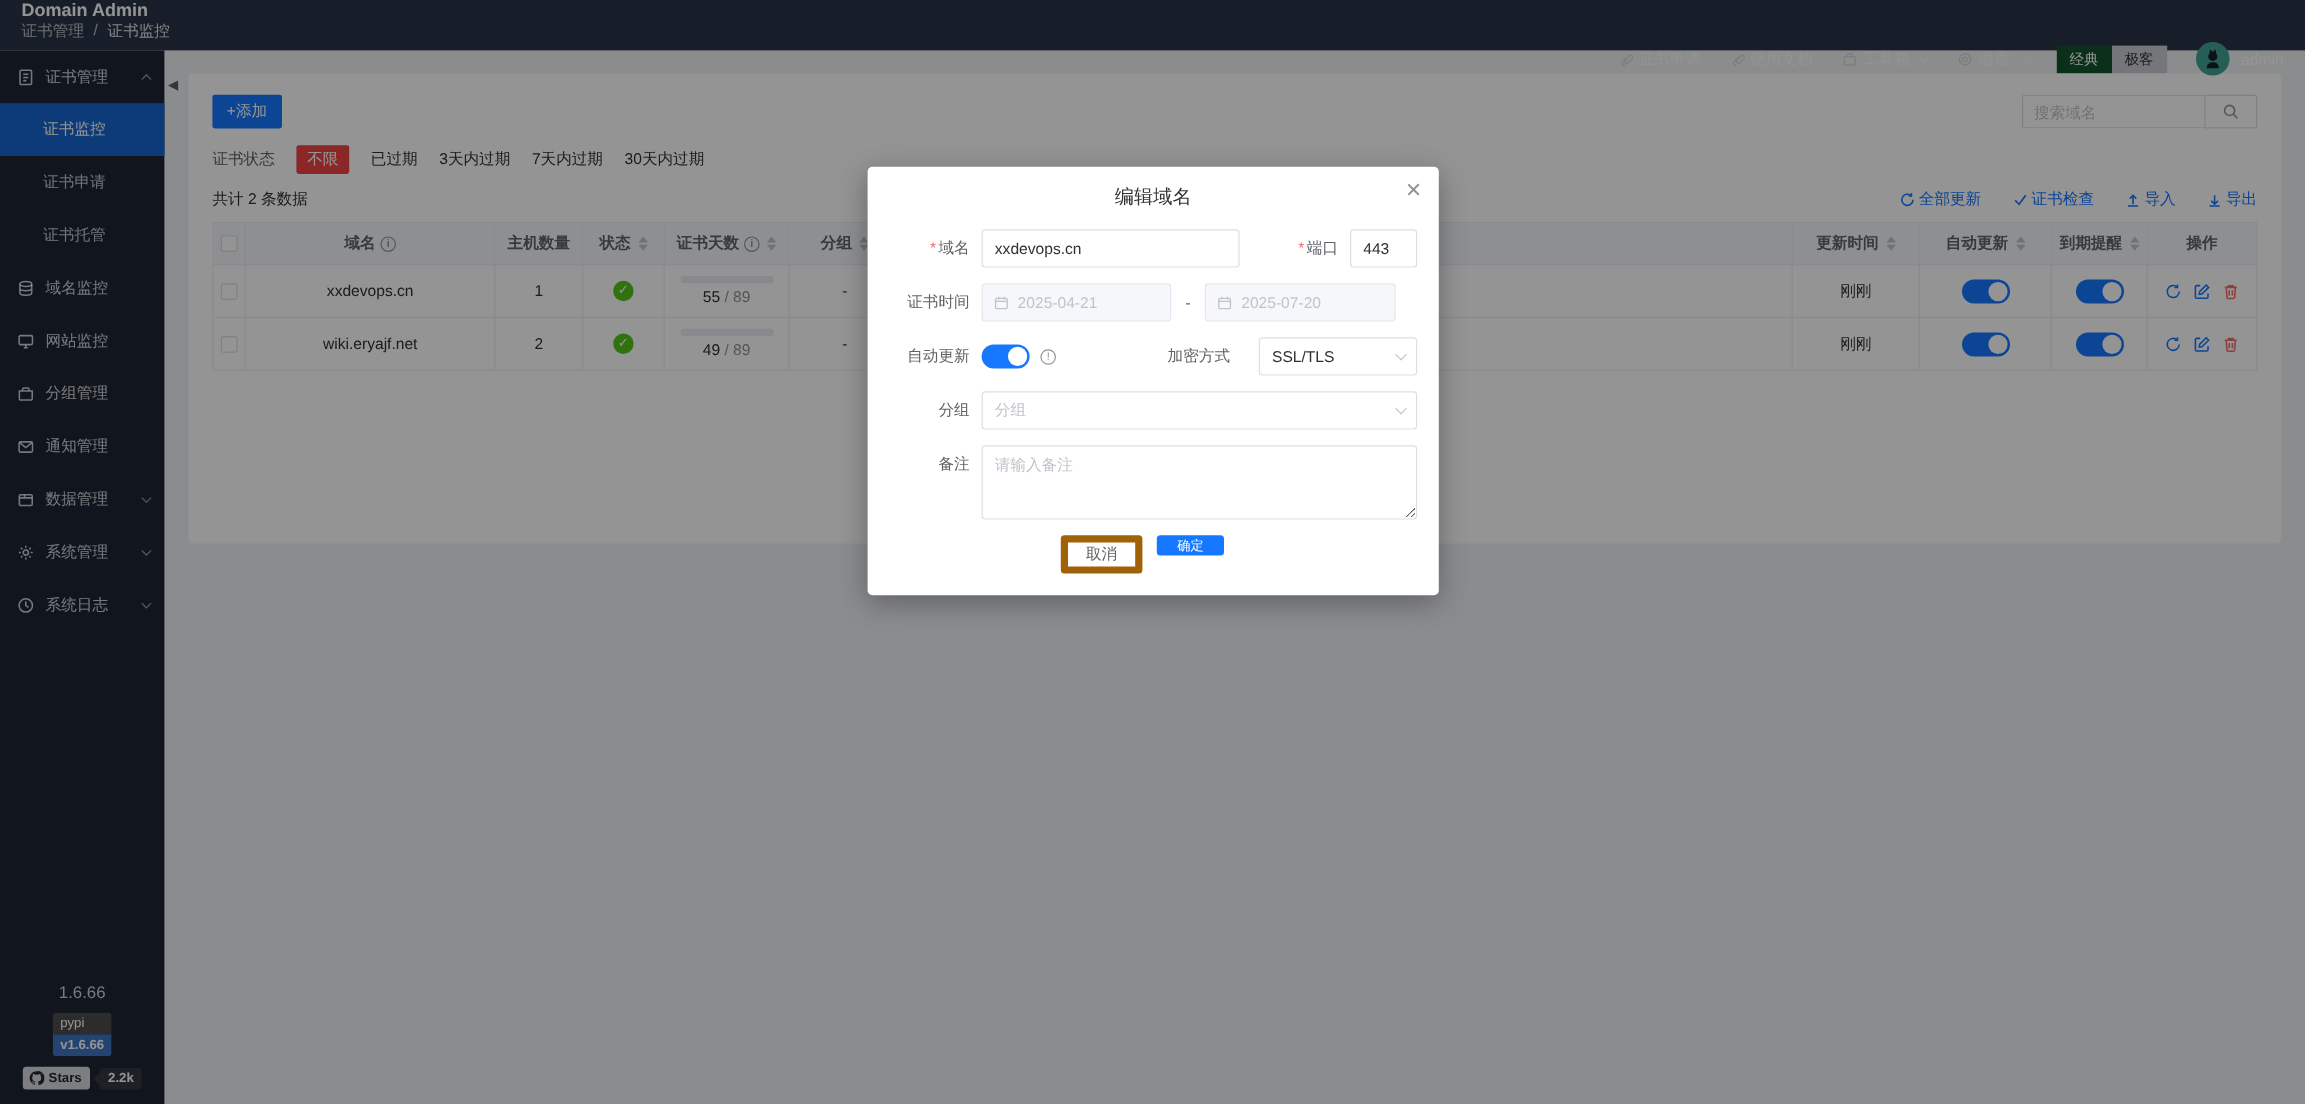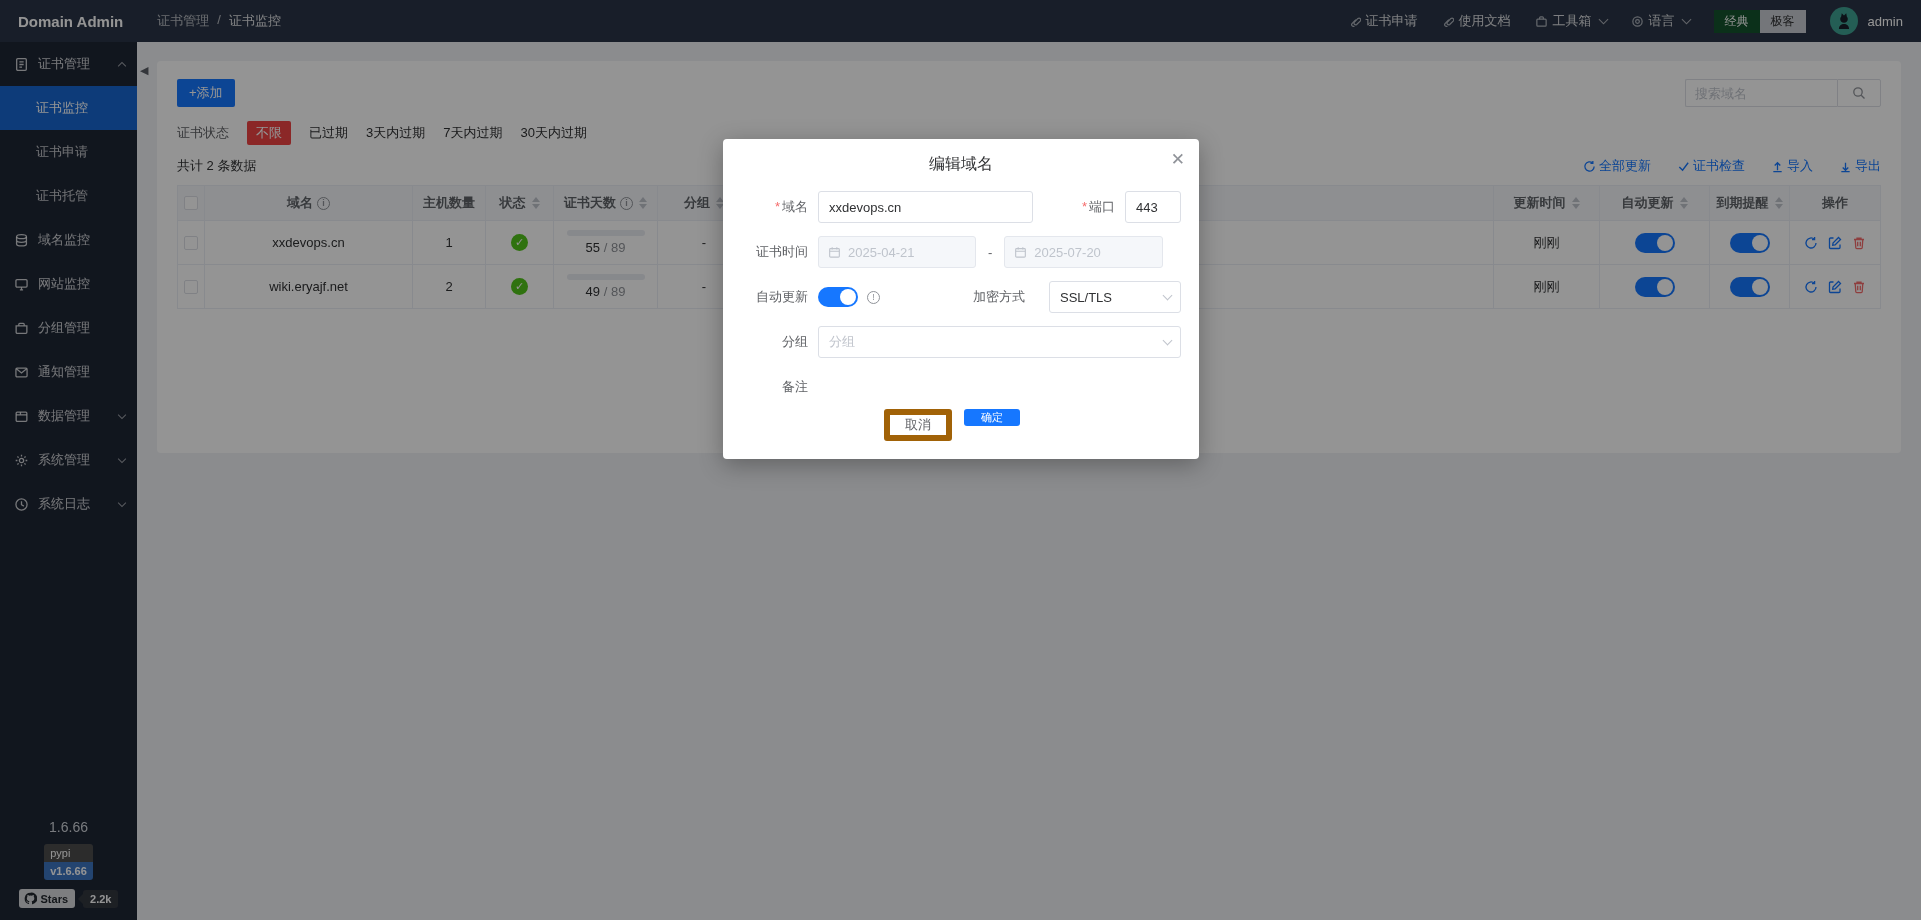--- a/index.html
+++ b/index.html
@@ -2,21 +2,21 @@
 <html><head>
 <meta charset="utf-8">
 <style>
   * { margin:0; padding:0; box-sizing:border-box; }
   html,body { width:1921px; height:920px; }
   body { font-family:"Liberation Sans","DejaVu Sans",sans-serif; font-size:13px; color:#303133; }
   #app { position:relative; width:1921px; height:920px; overflow:hidden; background:#f0f2f5; }
 
   
   .topbar { position:absolute; top:0; left:0; width:100%; height:42px; background:#2a3547;
-            display:flex; align-items:center; padding:0 18px; z-index:5; }
+            display:flex; align-items:flex-start; padding:0 18px; z-index:5;flex-direction:column; }
   .logo { color:#fff; font-weight:bold; font-size:15px; margin-right:34px; }
   .crumb { color:rgba(255,255,255,.65); font-size:13px; display:flex; gap:8px; }
   .crumb .cur { color:rgba(255,255,255,.85); }
   .tb-right { margin-left:auto; display:flex; align-items:center; gap:24px; color:rgba(255,255,255,.82); }
   .tb-link { display:flex; align-items:center; gap:5px; cursor:pointer; }
   .tb-link svg { opacity:.8; }
   .chev { width:7px; height:7px; border-right:1.5px solid rgba(255,255,255,.6); border-bottom:1.5px solid rgba(255,255,255,.6);
           transform:rotate(45deg); margin-left:3px; margin-top:-3px; display:inline-block; }
   .theme-switch { display:flex; }
   .theme-switch span { padding:3px 11px; font-size:12px; cursor:pointer; }
@@ -511,20 +511,21 @@
       </div>
       <div class="m-row">
         <span class="m-label">分组</span>
         <span class="sel sel-group">
           <span>分组</span>
           <i class="schev"></i>
         </span>
       </div>
       <div class="m-row ta-row">
         <span class="m-label">备注</span>
+        <textarea class="m-textarea" placeholder="请输入备注" style=""></textarea>
       </div>
       <div class="m-foot">
         <button class="btn-cancel">取消</button>
         <button class="btn-ok">确定</button>
       </div>
     </div>
   </div>
 
 </div>
 

